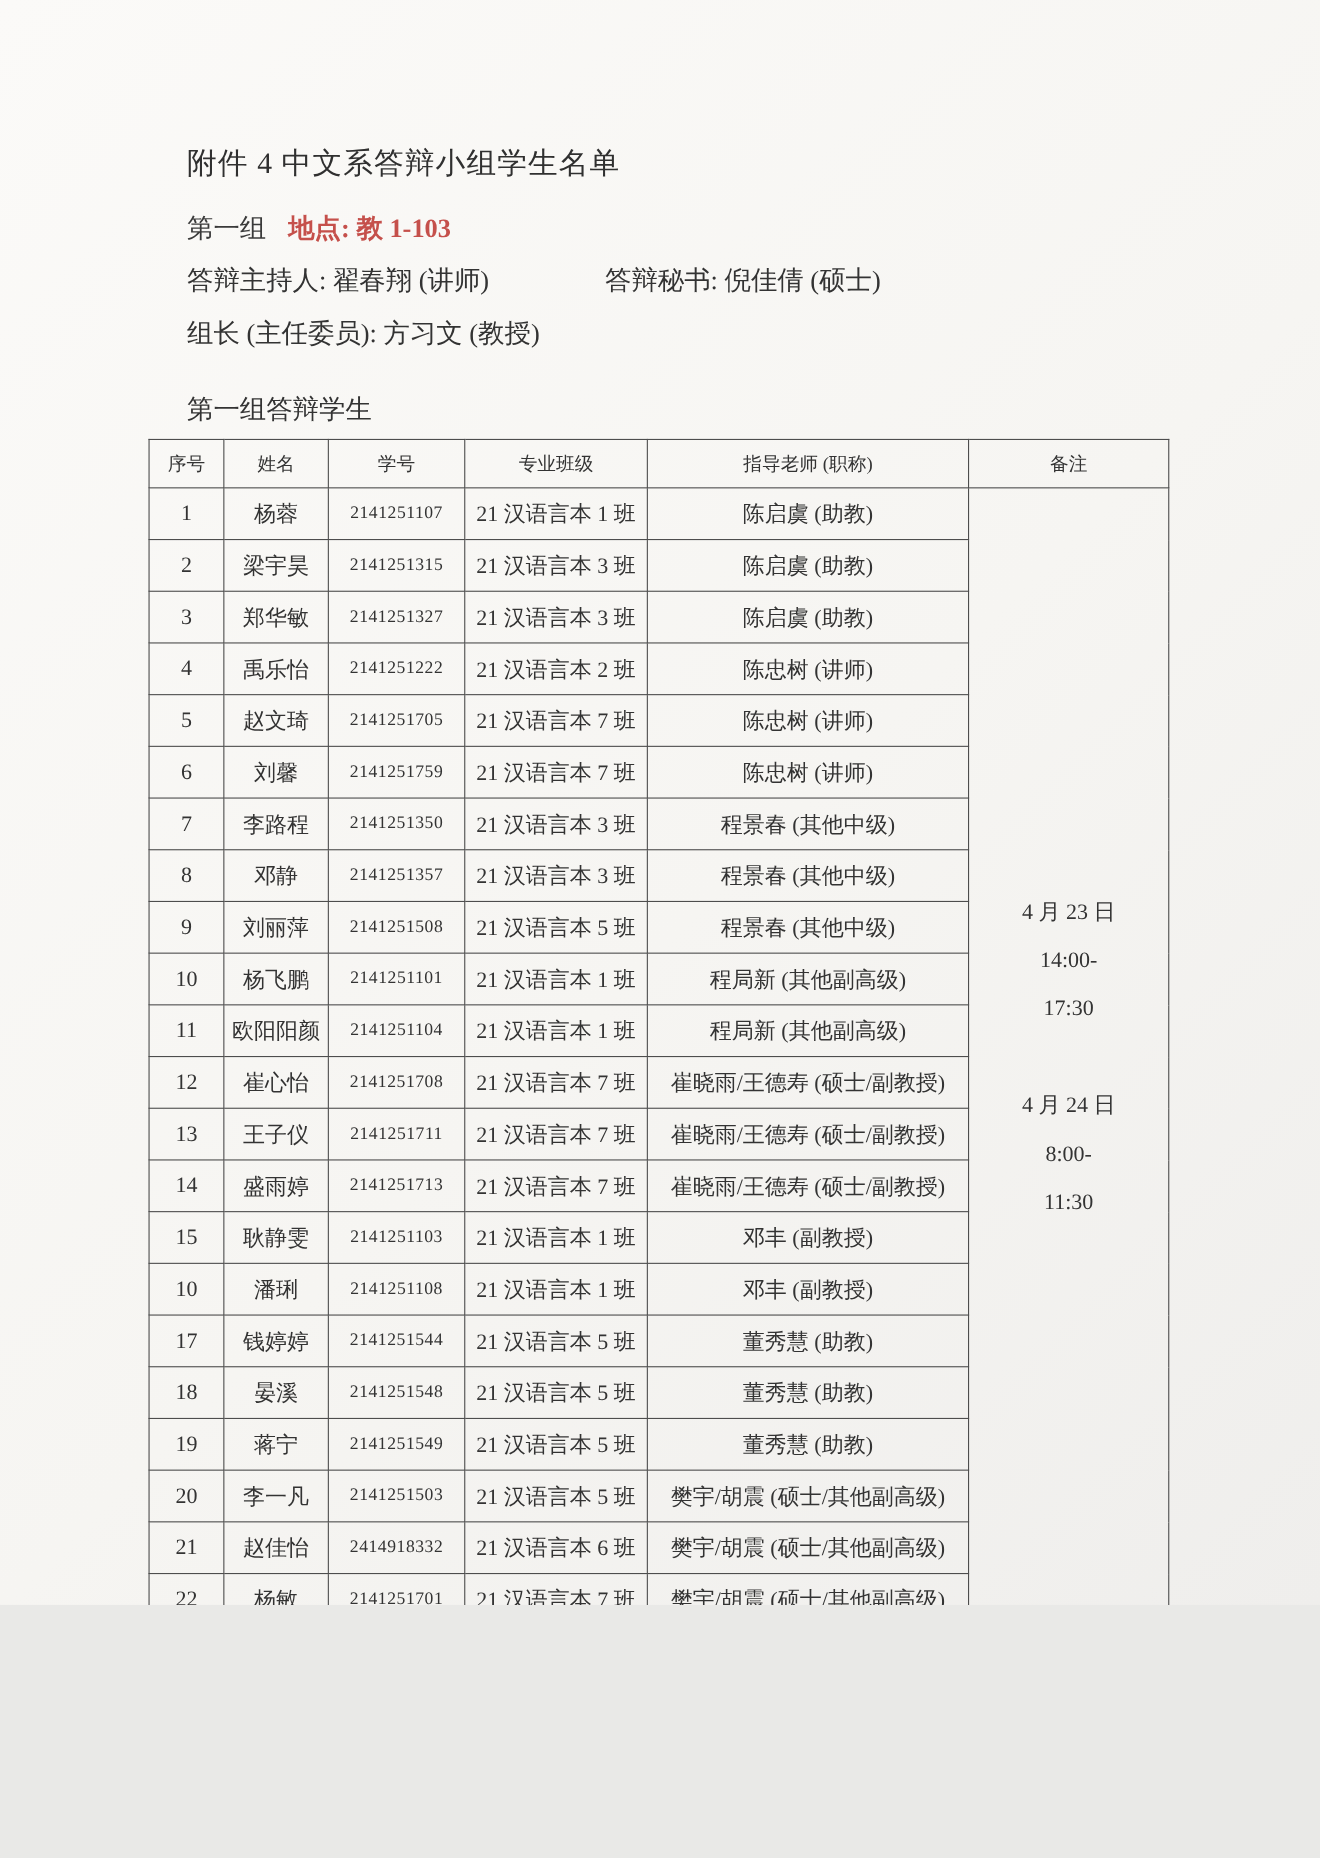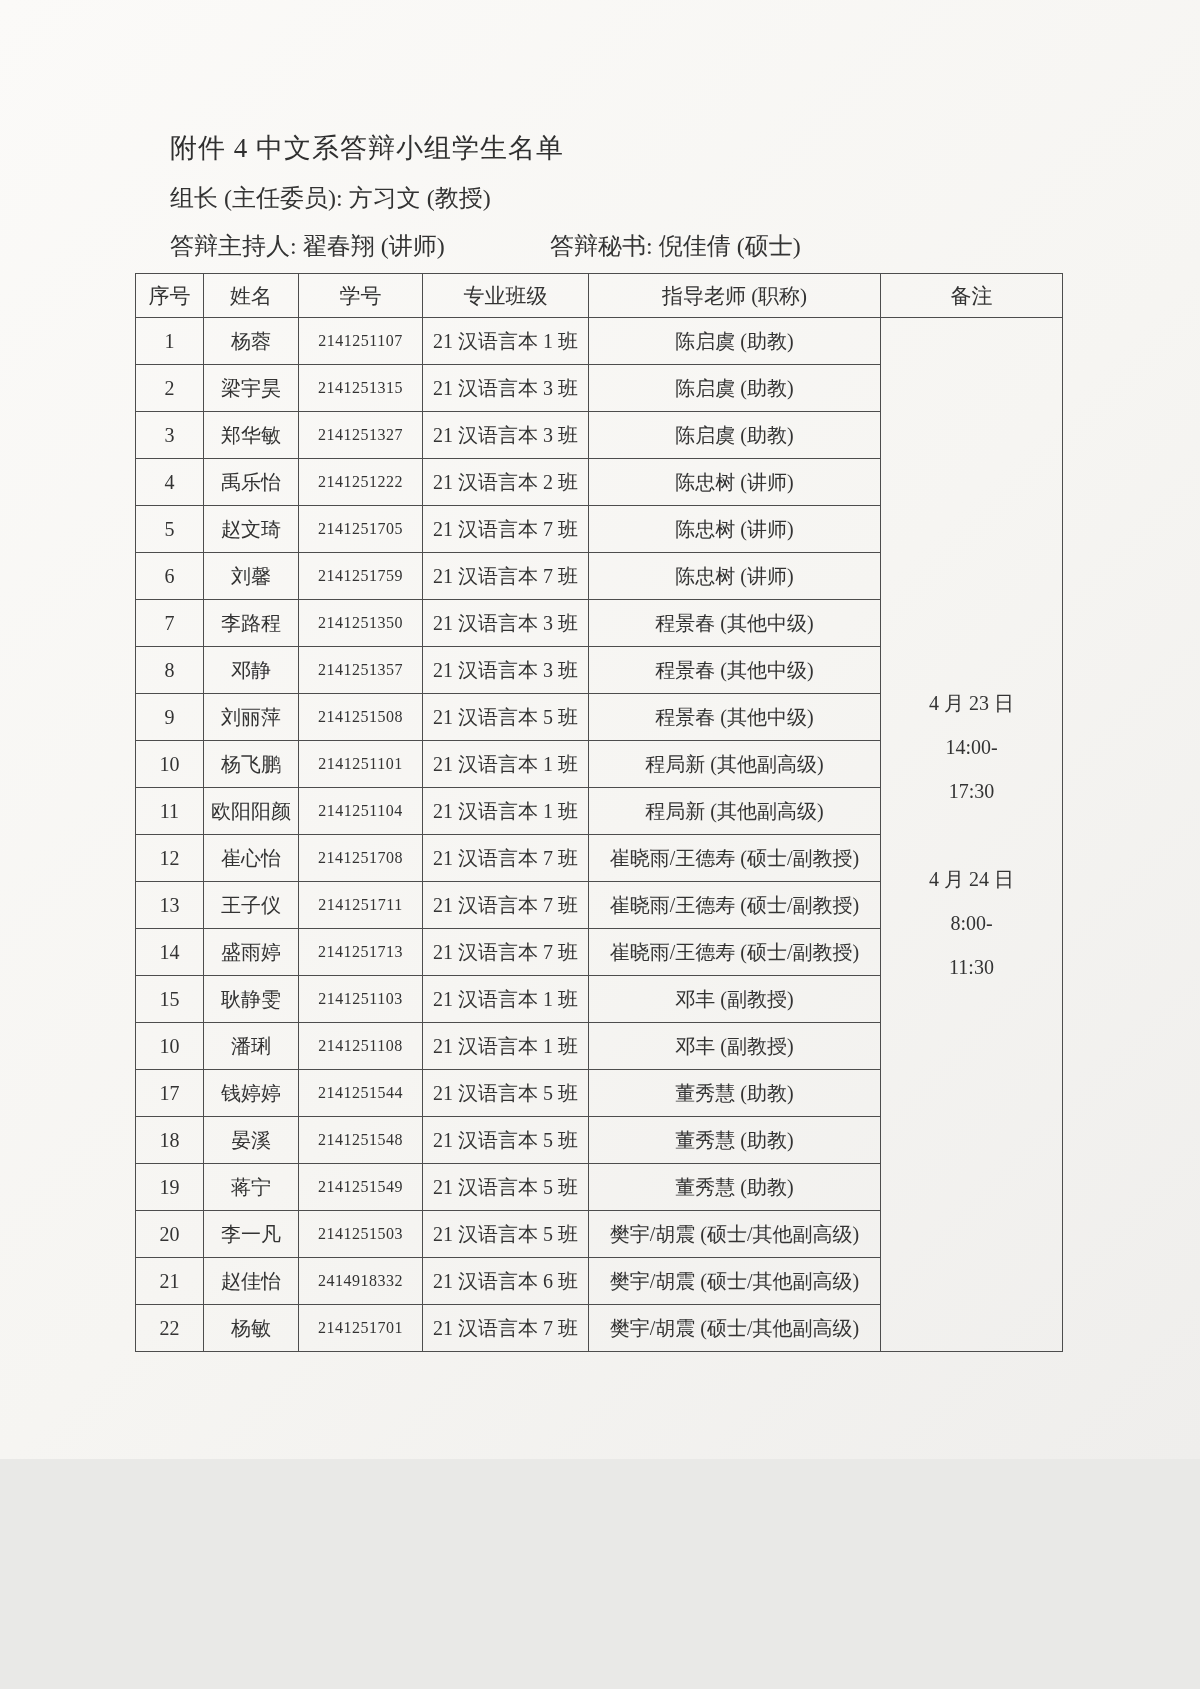--- a/index.html
+++ b/index.html
@@ -56,49 +56,54 @@
   }
   .roster th, .roster td {
     border: 1.6px solid #4d4d4d;
     text-align: center;
     vertical-align: middle;
     font-weight: normal;
     color: #333333;
     padding: 0 2px;
     overflow: hidden;
   }
-  .roster th { height: 44px; font-size: 21px; }
+  .roster th { height: 44px; font-size: 17px; }
   .roster td { height: 47px; font-size: 20px; }
   .roster td.num { font-size: 20px; }
   .roster td.sid { font-size: 16px; letter-spacing: 0.5px; }
   .roster td.teacher { font-size: 20px; }
   .roster td.remark-cell {
     vertical-align: middle;
     font-size: 20px;
   }
   .remark-block { line-height: 44px; }
   .remark-gap { height: 44px; }
 </style>
 </head>
 <body>
 
 <div class="page">
   <div class="doc">
 
     <div class="attachment-title">附件 4  中文系答辩小组学生名单</div>
 
 
-
-    <div class="meta-line">组长 (主任委员): 方习文 (教授)</div>
+    <div class="meta-line first">
+      <span class="group-name">第一组</span>
+      <span class="location" style="color: rgb(197, 80, 75);">地点: 教 1-103</span>
+    </div>
 
     <div class="meta-line host-wrap">
       <span class="host-part">答辩主持人: 翟春翔 (讲师)</span>
       <span>答辩秘书: 倪佳倩 (硕士)</span>
     </div>
 
+    <div class="meta-line">组长 (主任委员): 方习文 (教授)</div>
+
+    <div class="table-caption">第一组答辩学生</div>
 
     <table class="roster">
       <colgroup>
         <col style="width:68px">
           <col style="width:95px">
           <col style="width:124px">
         <col style="width:166px">
           <col style="width:292px">
           <col style="width:182px">
       </colgroup>

